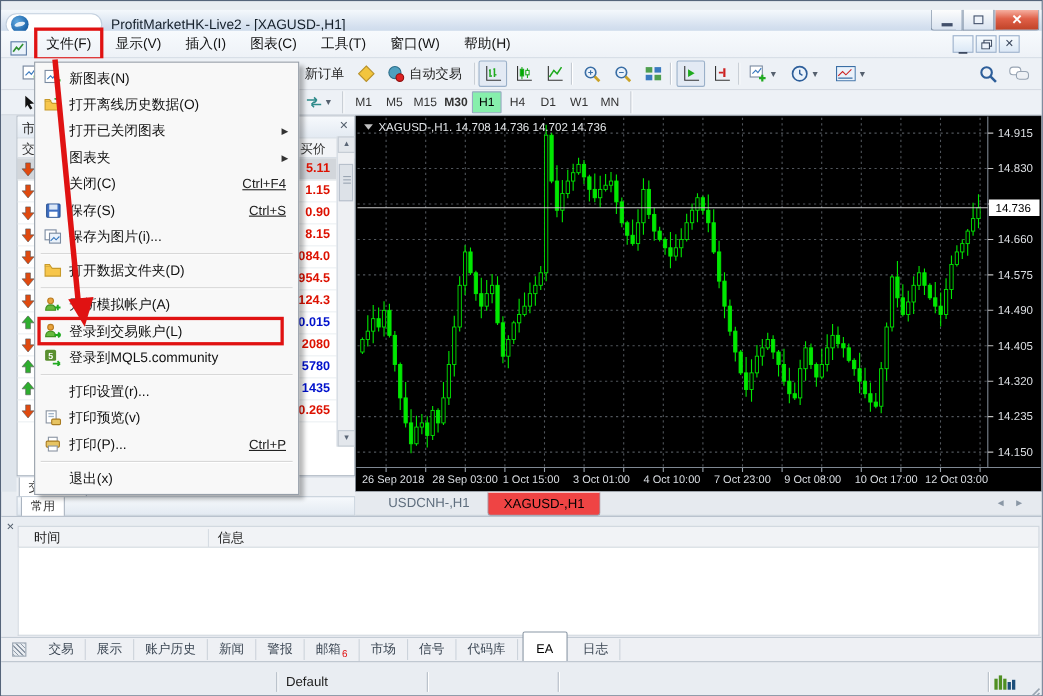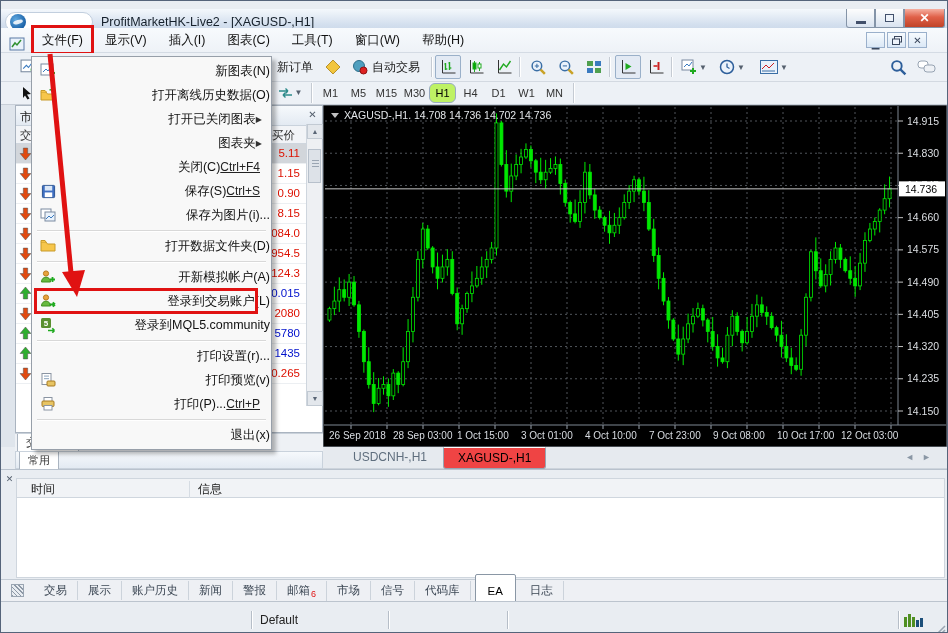--- a/index.html
+++ b/index.html
@@ -38,36 +38,36 @@
   
   #tb1{position:absolute;left:0;top:52px;width:100%;height:29px;background:#edf1f6;border-bottom:1px solid #d3d9e1;}
   #tb2{position:absolute;left:0;top:81px;width:100%;height:23px;background:#edf1f6;border-bottom:1px solid #c8cfd8;}
   .tbtn{position:absolute;top:2px;width:26px;height:24px;display:flex;align-items:center;justify-content:center;border:1px solid transparent;}
   .tbtn.active{background:#e3eaf4;border:1px solid #9ab0c9;border-radius:2px;}
   .tsep{position:absolute;top:4px;width:1px;height:20px;background:#c5cbd3;box-shadow:1px 0 0 #fff;}
   .tlabel{font-size:12px;color:#222;white-space:nowrap;}
   .dd{font-size:8px;color:#55606e;margin-left:2px;}
   .tfbtn{position:absolute;top:1px;width:27px;height:20px;display:flex;align-items:center;justify-content:center;
     font-size:11px;color:#333;border:1px solid transparent;}
-  .tfbtn.active{background:#bef264;border:1px solid #98aac2;border-radius:6px;color:#000;}
+  .tfbtn.active{background:#86efac;border:1px solid #98aac2;border-radius:1px;color:#000;}
   
   #main-bg{position:absolute;left:0;top:104px;width:100%;height:342px;background:#dfe5ec;}
   #mw{position:absolute;left:14px;top:104px;width:308px;height:328px;background:#fff;border:1px solid #aab4c0;}
   #mw-title{position:absolute;left:0;top:0;width:100%;height:20px;background:linear-gradient(#f6f9fc,#e3eaf2);
     border-bottom:1px solid #c9d2dc;padding:3px 4px;font-size:12px;color:#222;overflow:hidden;white-space:nowrap;}
   #mw-close{position:absolute;right:3px;top:3px;width:13px;height:13px;font-size:10px;line-height:12px;
     text-align:center;color:#55606e;}
   #mw-head{position:absolute;left:0;top:20px;width:100%;height:18px;background:#f2f4f7;border-bottom:1px solid #cfd6de;}
   #mw-head-sym{position:absolute;left:4px;top:2px;font-size:11.5px;color:#333;white-space:nowrap;}
   #mw-head-bid{position:absolute;left:244px;top:2px;width:44px;text-align:center;font-size:11.5px;color:#333;
-    border-left:3px solid #0c4a6e;}
+    border-left:5px solid #0c4a6e;}
   .mw-row{position:absolute;left:0;width:290px;height:20px;border-bottom:1px solid #eceff2;}
   .mw-row.sel{background:#d2d6db;}
   .mw-arrow{position:absolute;left:3px;top:3px;width:13px;height:13px;}
-  .mw-val{position:absolute;right:6px;top:3px;font-size:11.5px;font-weight:normal;}
+  .mw-val{position:absolute;right:6px;top:3px;font-size:11.5px;font-weight:bold;}
   .mw-val.red{color:#dd1100;}
   .mw-val.blue{color:#0011cc;}
   #mw-scroll{position:absolute;right:0;top:18px;width:16px;height:282px;background:#eef0f3;border-left:1px solid #cfd6de;}
   .sb-btn{position:absolute;left:0;width:16px;height:15px;background:#e3e7ec;border:1px solid #c2cad3;
     font-size:7px;text-align:center;line-height:13px;color:#5a6676;}
   #sb-thumb{position:absolute;left:1px;top:25px;width:13px;height:34px;background:#dde2e8;border:1px solid #b7c0cb;}
   #sb-thumb::after{content:"";position:absolute;left:3px;top:13px;width:7px;height:1px;background:#9aa5b2;
     box-shadow:0 3px 0 #9aa5b2,0 -3px 0 #9aa5b2;}
   .small-tab-row{position:absolute;left:14px;width:308px;background:#eef1f5;border-top:1px solid #c9d1da;}
   .small-tab{display:inline-block;background:#fff;border:1px solid #aab4c0;border-top:none;
@@ -98,21 +98,21 @@
   .tt.active{background:#fff;border:1px solid #8a97a5;border-radius:2px;color:#000;padding:10px 12px;margin:0 4px;}
   .tt .badge{color:#e01212;font-size:9px;vertical-align:-3px;margin-left:1px;}
   
   #statusbar{position:absolute;left:0;top:600px;width:100%;height:37px;background:#e9edf2;
     border-top:1px solid #bcc4ce;display:flex;align-items:center;}
   .st-sep{width:1px;height:18px;background:#b6bec8;box-shadow:1px 0 0 #fff;flex:none;}
   .st-cell{height:100%;display:flex;align-items:center;padding-left:8px;font-size:12px;color:#222;flex:none;}
   #grip{position:absolute;right:1px;bottom:1px;}
   
   #file-menu{position:absolute;left:30px;top:55px;width:241px;background:#f8f8f8;
-    border:1px solid #979fa9;box-shadow:4px 4px 4px rgba(0,0,0,.28);z-index:50;padding:2px 1px;text-align:right;}
+    border:1px solid #979fa9;box-shadow:4px 4px 4px rgba(0,0,0,.28);z-index:50;padding:2px 1px;}
   .menu-item{position:relative;height:24px;display:flex;align-items:center;font-size:12.5px;color:#111;}
   .menu-item .mi-icon{width:30px;flex:none;display:flex;justify-content:center;}
   .menu-item .mi-label{flex:1;white-space:nowrap;}
   .menu-item .mi-extra{flex:none;padding-right:10px;color:#222;font-size:12px;text-decoration:underline;}
   .menu-item .mi-sub{flex:none;padding-right:8px;font-size:8px;color:#333;}
   .menu-item.boxed::after{content:"";position:absolute;left:1px;right:12px;top:-1px;bottom:-1px;
     border:3px solid #e01212;pointer-events:none;}
   .menu-sep{height:7px;position:relative;}
   .menu-sep::after{content:"";position:absolute;left:4px;right:4px;top:3px;height:1px;background:#d8d8d8;
     box-shadow:0 1px 0 #fff;}
@@ -296,21 +296,21 @@
           <path d="M1 4h9m0 0L7.5 1.5M10 4L7.5 6.5" stroke="#2d8a8a" fill="none" stroke-width="1.4"></path>
           <path d="M14 8H5m0 0l2.5-2.5M5 8l2.5 2.5" stroke="#2d8a8a" fill="none" stroke-width="1.4"></path>
         </svg>
       <span class="dd">▼</span>
     </div>
     <div class="tsep" style="left:310px;top:1px;"></div>
     <div id="tf-bar">
         <div class="tfbtn" style="left: 316px;">M1</div>
         <div class="tfbtn" style="left: 344px;">M5</div>
         <div class="tfbtn" style="left: 372px;">M15</div>
-        <div class="tfbtn" style="left: 400px;">M30</div>
+        <div class="tfbtn" style="left: 400px; font-weight: bold;">M30</div>
         <div class="tfbtn active" style="left: 428px;">H1</div>
         <div class="tfbtn" style="left: 456px;">H4</div>
         <div class="tfbtn" style="left: 484px;">D1</div>
         <div class="tfbtn" style="left: 512px;">W1</div>
         <div class="tfbtn" style="left: 540px;">MN</div>
       </div>
     <div class="tsep" style="left:572px;top:1px;"></div>
   </div>
 
   <div id="main-bg"></div>

